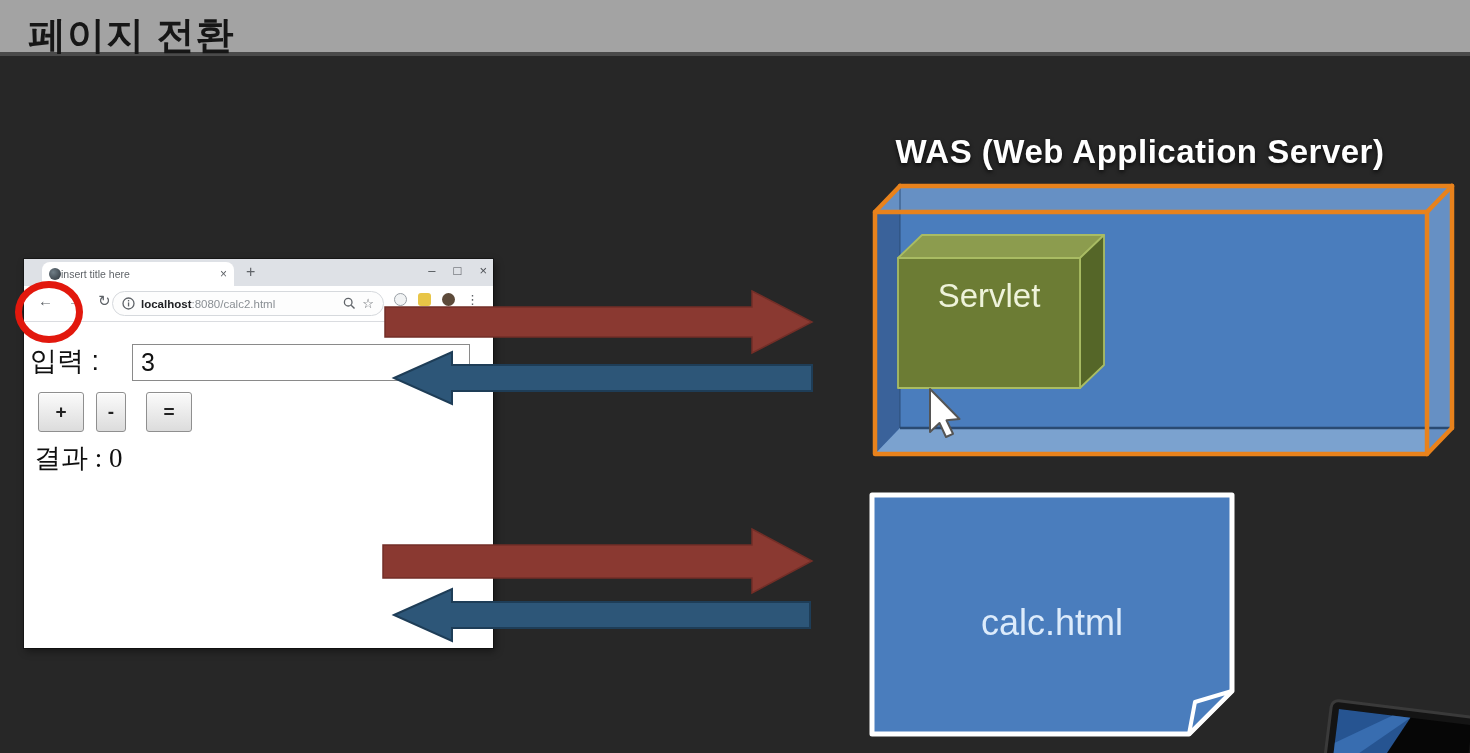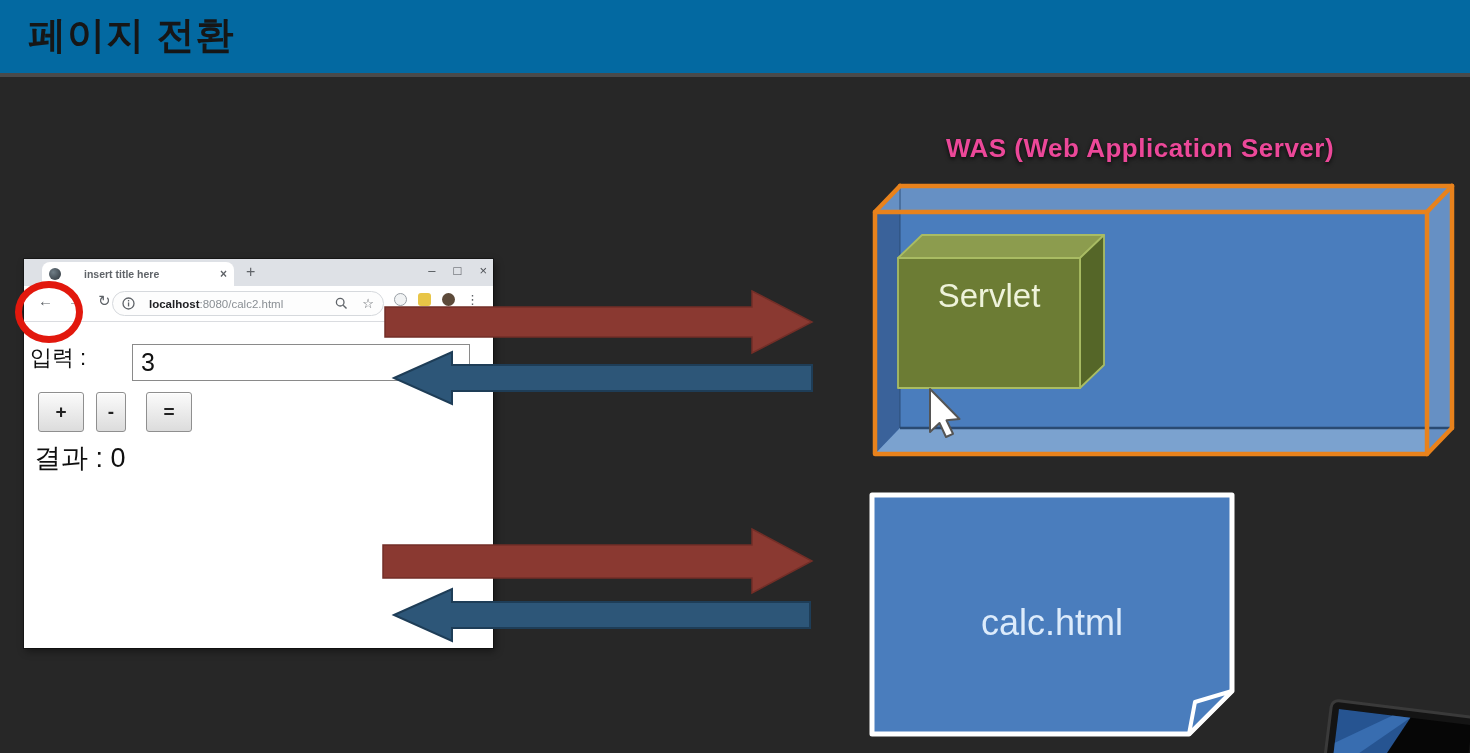--- a/index.html
+++ b/index.html
@@ -3,52 +3,52 @@
 <meta charset="utf-8">
 <style>
   html,body{margin:0;padding:0;background:#111;}
   *{box-sizing:border-box;}
   .stage{
     position:relative;width:1470px;height:753px;overflow:hidden;
     background:#272727;
     font-family:"Liberation Sans","DejaVu Sans",sans-serif;
   }
   
-  .header{position:absolute;left:0;top:0;width:1470px;height:77px;background:#0369a1;border-bottom:4px solid #4a4a4a;}
+  .header{position:absolute;left:0;top:0;width:1470px;height:56px;background:#a3a3a3;border-bottom:4px solid #4a4a4a;}
   .slide-title{position:absolute;left:28px;top:10px;font-size:38px;font-weight:800;color:#161616;letter-spacing:1px;}
   
   .bwin{position:absolute;left:24px;top:259px;width:469px;height:389px;background:#ffffff;box-shadow:0 0 0 1px rgba(0,0,0,.35),2px 3px 8px rgba(0,0,0,.45);z-index:2;}
   .tabstrip{position:absolute;left:0;top:0;width:100%;height:27px;background:#dee1e6;}
   .winctl{position:absolute;right:6px;top:2px;display:flex;gap:18px;color:#4d5156;font-size:13px;align-items:center;}
   .winctl span{cursor:default;line-height:20px;}
-  .tab{position:absolute;left:18px;top:3px;width:192px;height:24px;background:#ffffff;border-radius:8px 8px 0 0;display:flex;align-items:center;padding:0 7px;gap:23px;font-weight:bold;}
+  .tab{position:absolute;left:18px;top:3px;width:192px;height:24px;background:#ffffff;border-radius:8px 8px 0 0;display:flex;align-items:center;padding:0 7px;gap:0;}
   .favicon{width:12px;height:12px;border-radius:50%;background:radial-gradient(circle at 35% 35%,#6f7d86,#2b3238);flex:0 0 auto;}
   .tabtitle{font-size:10.5px;color:#5f6368;flex:1 1 auto;white-space:nowrap;overflow:hidden;}
   .tabclose{font-size:12px;color:#5f6368;}
   .newtab{position:absolute;left:222px;top:4px;font-size:16px;color:#5f6368;}
   .toolbar{position:absolute;left:0;top:27px;width:100%;height:36px;background:#fff;border-bottom:1px solid #dadce0;}
   .navbtns{position:absolute;left:14px;top:6px;display:flex;gap:15px;font-size:15px;color:#5f6368;}
-  .omnibox{position:absolute;left:88px;top:5px;width:272px;height:25px;background:#fdfdfd;border:1px solid #d6d9dd;border-radius:13px;display:flex;align-items:center;padding:0 9px;gap:14px;}
+  .omnibox{position:absolute;left:88px;top:5px;width:272px;height:25px;background:#fdfdfd;border:1px solid #d6d9dd;border-radius:13px;display:flex;align-items:center;padding:0 9px;gap:6px;}
   .url{font-size:11.5px;white-space:nowrap;overflow:hidden;flex:1 1 auto;}
   .url .host{color:#202124;font-weight:bold;}
   .url .rest{color:#8a8f94;}
   .obicon{flex:0 0 auto;display:flex;align-items:center;}
   .staricon{font-size:13px;color:#5f6368;}
   .extrow{position:absolute;left:370px;top:6px;display:flex;gap:11px;align-items:center;}
   .extdot{width:13px;height:13px;border-radius:50%;}
   .menudots{font-size:13px;color:#5f6368;}
   .pagearea{position:absolute;left:0;top:64px;width:100%;height:325px;background:#fff;}
-  .inlabel{position:absolute;left:6px;top:20px;font-size:22px;color:#101010;}
+  .inlabel{position:absolute;left:6px;top:20px;font-size:27px;color:#101010;}
   .calcinput{position:absolute;left:108px;top:21px;width:338px;height:37px;border:1.5px solid #8a8a8a;font-size:25px;padding:0 8px;color:#111;font-family:"Liberation Sans","DejaVu Sans",sans-serif;background:#fff;}
   .cbtn{position:absolute;top:69px;height:40px;background:linear-gradient(#fbfbfb,#dcdcdc);border:1px solid #8f8f8f;border-radius:3px;font-size:19px;font-weight:bold;color:#222;text-align:center;line-height:38px;box-shadow:inset 0 1px 0 #fff;}
-  .reslabel{position:absolute;left:10px;top:117px;font-size:27px;color:#101010;}
+  .reslabel{position:absolute;left:10px;top:117px;font-size:27px;color:#101010;font-family:Liberation Serif, serif;}
   
   .ring{position:absolute;left:15px;top:281px;width:68px;height:62px;border:7px solid #e2180d;border-radius:50%;z-index:5;}
   
-  .wastitle{position:absolute;left:890px;top:133px;width:500px;text-align:center;font-size:26px;font-weight:800;color:#ec4899;letter-spacing:.5px;text-shadow:0 2px 4px rgba(0,0,0,.75);z-index:4;}
+  .wastitle{position:absolute;left:890px;top:133px;width:500px;text-align:center;font-size:33px;font-weight:800;color:#ffffff;letter-spacing:.5px;text-shadow:0 2px 4px rgba(0,0,0,.75);z-index:4;}
   .servlabel{position:absolute;left:898px;top:272px;width:182px;text-align:center;font-size:33px;color:#eef3da;line-height:1.45;z-index:4;}
   .doclabel{position:absolute;left:872px;top:602px;width:360px;text-align:center;font-size:36px;color:#dcebfb;z-index:4;}
   .diagsvg{position:absolute;left:0;top:0;z-index:3;pointer-events:none;}
 </style>
 </head>
 <body>
 
 <div class="stage">
 
   <div class="header">

